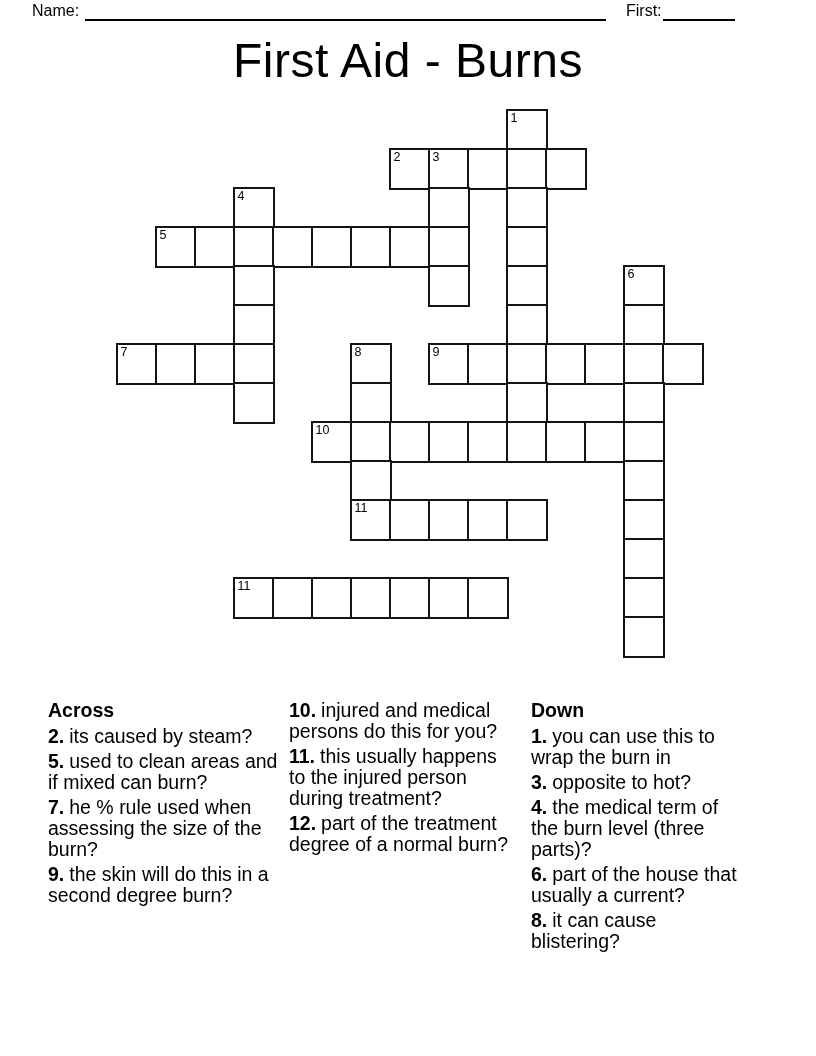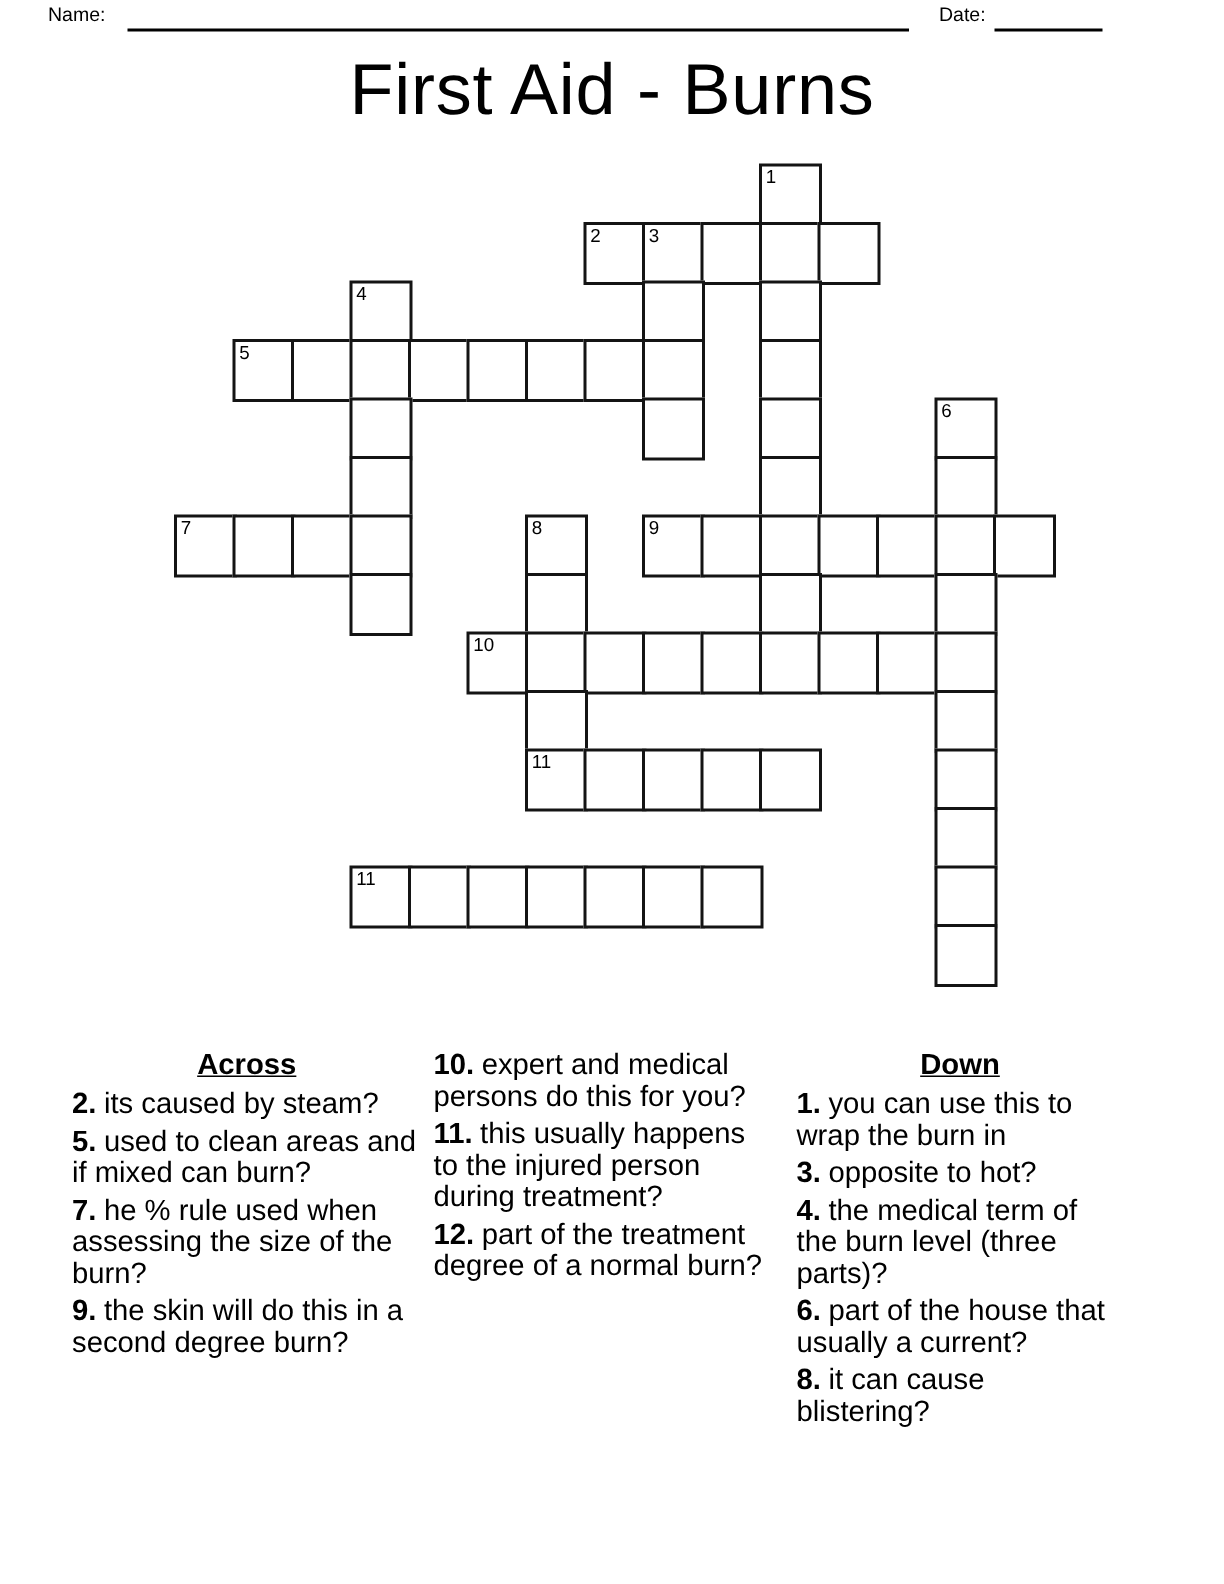--- a/index.html
+++ b/index.html
@@ -2,21 +2,21 @@
 <html><head>
 <meta charset="utf-8">
 <style>
   html,body { margin:0; padding:0; }
   body {
     width:816px; height:1056px;
     background:#ffffff; color:#000;
     font-family:"Liberation Sans", sans-serif;
     position:relative; overflow:hidden;
   }
-  .hdr-label { position:absolute; font-size:13px; }
+  .hdr-label { position:absolute; font-size:16px; }
   .blank-line { position:absolute; height:0; border-bottom:2px solid #000; }
   #name-label { left:32px; top:2px; }
   #name-line  { left:85px; top:19px; width:521px; }
   #date-label { left:626px; top:2px; }
   #date-line  { left:663px; top:19px; width:72px; }
 
   #page-title {
     position:absolute; top:37px; left:0; width:100%;
     text-align:center; font-size:48px; line-height:1;
     letter-spacing:0.5px; white-space:nowrap;
@@ -31,32 +31,32 @@
   .cellnum {
     position:absolute; top:0px; left:3px;
     font-size:12.5px; line-height:1.15; color:#000;
   }
 
   .clue-col { position:absolute; top:700px; font-size:19.5px; line-height:1.08; }
   #col-across { left:48px;  width:233px; }
   #col-mid    { left:289px; width:224px; }
   #col-down   { left:531px; width:218px; }
   .clue-heading {
-    font-weight:bold; text-decoration:underline;
-    margin:0 0 5px 0; font-size:19.5px;text-align:center;
+    font-weight:bold; 
+    margin:0 0 5px 0; font-size:19.5px;
   }
   .clue { margin:0 0 4px 0; }
   .cnum { font-weight:bold; margin-right:5px; }
 </style>
 </head>
 <body>
 
 <span class="hdr-label" id="name-label">Name:</span>
 <div class="blank-line" id="name-line"></div>
-<span class="hdr-label" id="date-label">Date:</span>
+<span class="hdr-label" id="date-label">First:</span>
 <div class="blank-line" id="date-line"></div>
 
 <div id="page-title">First Aid - Burns</div>
 
 <div id="grid">
     <div class="cell" style="left: 390px; top: 0px;">
       <span class="cellnum">1</span>
     </div>
     <div class="cell" style="left: 273px; top: 39px;">
       <span class="cellnum">2</span>
@@ -151,21 +151,21 @@
 
 <div class="clue-col" id="col-across">
   <p class="clue-heading">Across</p>
   <p class="clue"><span class="cnum">2.</span><span>its caused by steam?</span></p>
   <p class="clue"><span class="cnum">5.</span><span>used to clean areas and if mixed can burn?</span></p>
   <p class="clue"><span class="cnum">7.</span><span>he % rule used when assessing the size of the burn?</span></p>
   <p class="clue"><span class="cnum">9.</span><span>the skin will do this in a second degree burn?</span></p>
 </div>
 
 <div class="clue-col" id="col-mid">
-  <p class="clue"><span class="cnum">10.</span><span>expert and medical persons do this for you?</span></p>
+  <p class="clue"><span class="cnum">10.</span><span>injured and medical persons do this for you?</span></p>
   <p class="clue"><span class="cnum">11.</span><span>this usually happens to the injured person during treatment?</span></p>
   <p class="clue"><span class="cnum">12.</span><span>part of the treatment degree of a normal burn?</span></p>
 </div>
 
 <div class="clue-col" id="col-down">
   <p class="clue-heading">Down</p>
   <p class="clue"><span class="cnum">1.</span><span>you can use this to wrap the burn in</span></p>
   <p class="clue"><span class="cnum">3.</span><span>opposite to hot?</span></p>
   <p class="clue"><span class="cnum">4.</span><span>the medical term of the burn level (three parts)?</span></p>
   <p class="clue"><span class="cnum">6.</span><span>part of the house that usually a current?</span></p>

